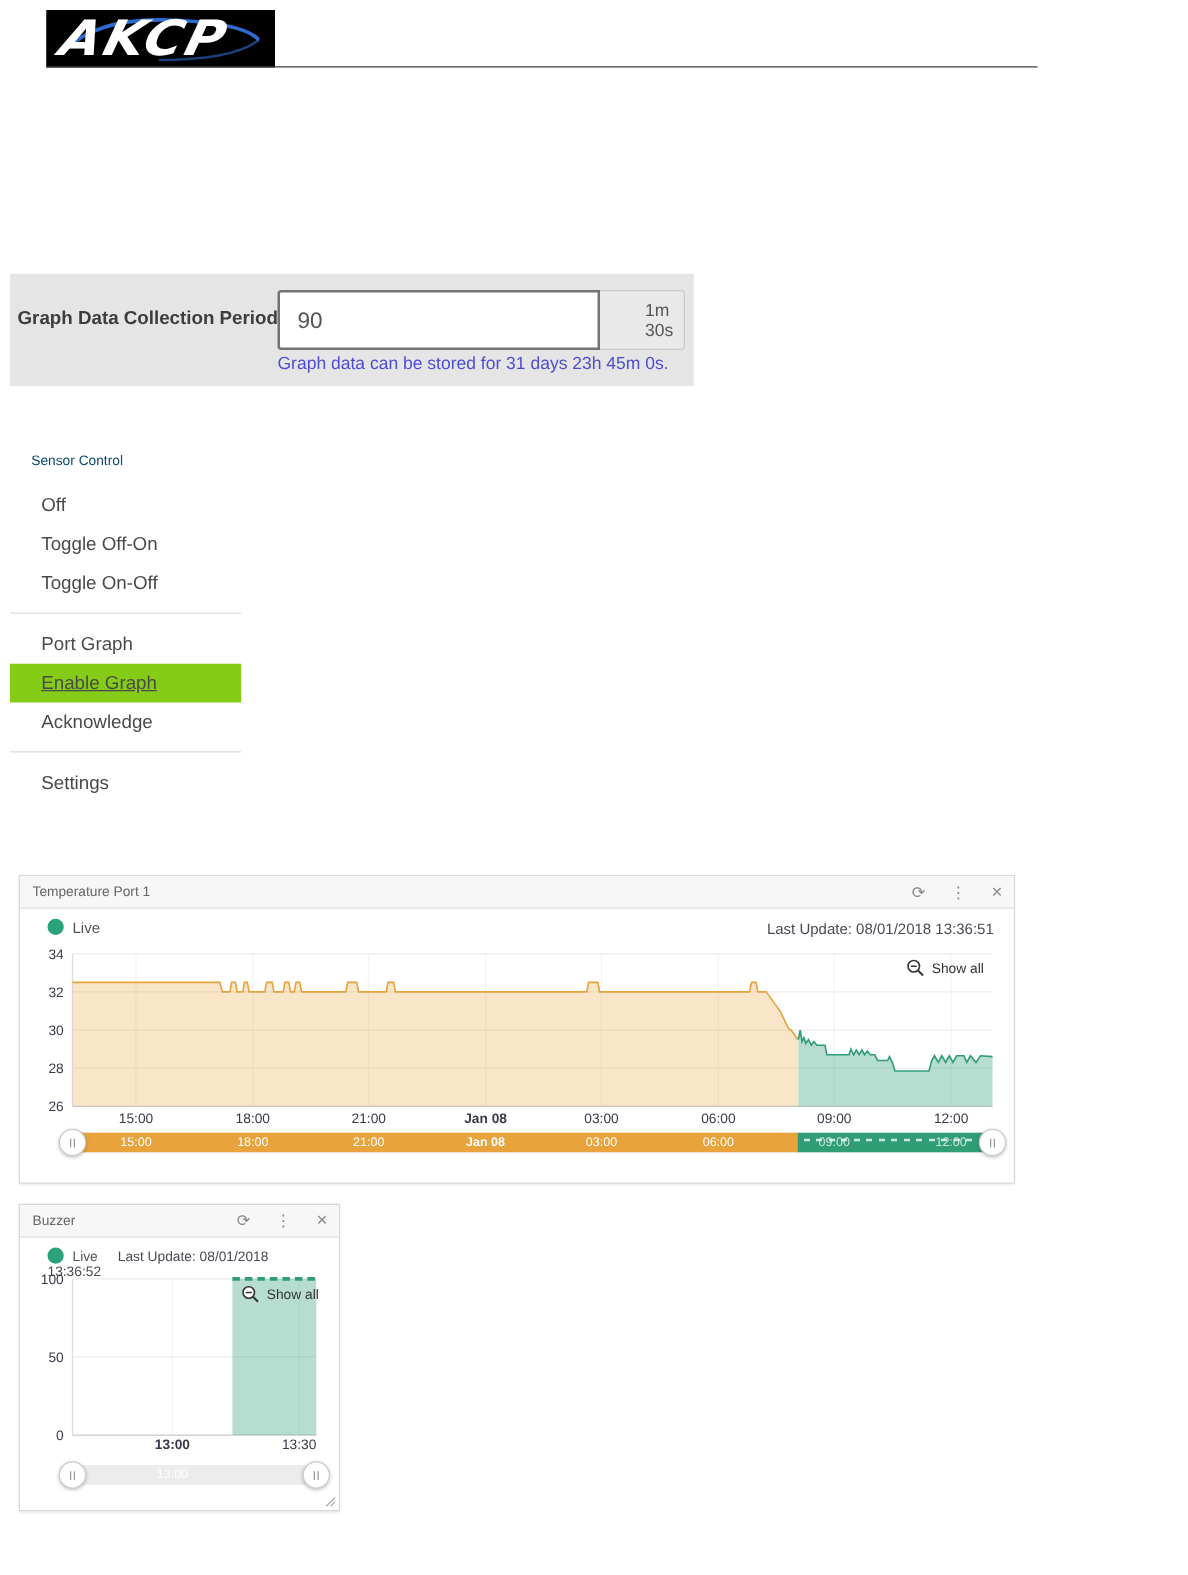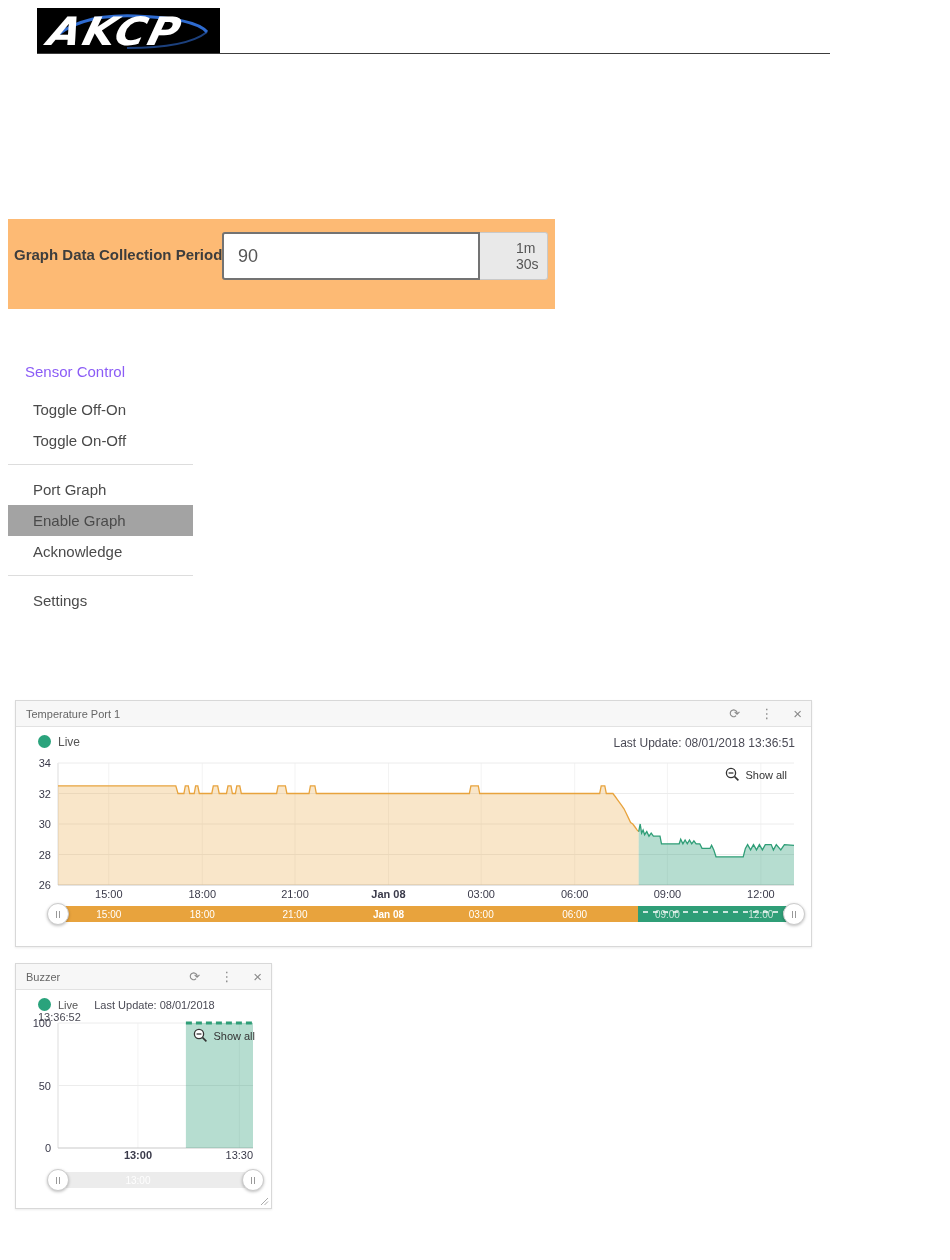--- a/index.html
+++ b/index.html
@@ -8,36 +8,36 @@
 
   
   .logo{position:absolute;left:37px;top:8px;width:183px;height:46px;background:#000;overflow:hidden;}
   .logo svg{position:absolute;left:0;top:0;}
   .logo-text{position:absolute;left:12px;top:1px;color:#fff;font-weight:bold;font-style:italic;
              font-size:39px;letter-spacing:2px;transform:skewX(-14deg) scaleX(1.08);transform-origin:left center;
              font-family:"DejaVu Sans",sans-serif;}
   .header-rule{position:absolute;left:37px;top:53px;width:793px;height:1px;background:#3c3c3c;}
 
   
-  .collection{position:absolute;left:8px;top:219px;width:547px;height:90px;background:#fdba74;}
+  .collection{position:absolute;left:8px;top:219px;width:547px;height:90px;background:#e5e5e5;}
   .col-label{position:absolute;left:6px;top:27px;font-size:15px;font-weight:bold;color:#3d3d3d;}
   .input-group{position:absolute;left:214px;top:13px;display:flex;}
   .col-input{box-sizing:border-box;width:258px;height:48px;border:2px solid #737373;border-radius:3px 0 0 3px;
              font-size:18px;color:#555;padding:0 8px 0 14px;background:#fff;outline:none;
              font-family:"Liberation Sans",sans-serif;}
   .col-addon{box-sizing:border-box;width:68px;height:48px;background:#e9e9e9;border:1px solid #c9c9c9;border-left:none;
              border-radius:0 3px 3px 0;display:flex;align-items:center;justify-content:center;
              font-size:14px;color:#555;padding-left:36px;}
   .col-help{position:absolute;left:214px;top:63px;font-size:14px;color:#4d4dd3;}
 
   
   .menu{position:absolute;left:8px;top:355px;width:185px;background:#fff;}
-  .menu-header{padding:8px 0 14px 17px;font-size:15px;color:#8b5cf6;}
+  .menu-header{padding:8px 0 14px 17px;font-size:11px;color:#0c4a6e;}
   .menu-item{height:31px;line-height:31px;padding-left:25px;font-size:15px;color:#4a4a4a;cursor:pointer;}
-  .menu-item.active{background:#a3a3a3;}
+  .menu-item.active{background:#84cc16;text-decoration:underline;}
   .menu-divider{border-top:1px solid #ddd;margin:8px 0 9px 0;}
 
   
   .panel{position:absolute;background:#fff;border:1px solid #d8d8d8;box-shadow:0 1px 2px rgba(0,0,0,.08);}
   .panel-temp{left:15px;top:700px;width:795px;height:245px;}
   .panel-buzzer{left:15px;top:963px;width:255px;height:244px;}
   .panel-header{height:25px;background:#f7f7f7;border-bottom:1px solid #e2e2e2;display:flex;align-items:center;
                 padding:0 9px 0 10px;}
   .panel-title{font-size:11px;color:#666;flex:1;}
   .hicon{color:#8a8a8a;font-size:13px;line-height:13px;margin-left:20px;cursor:pointer;}
@@ -94,24 +94,26 @@
     <span class="logo-text">AKCP</span>
   </div>
   <div class="header-rule"></div>
 
   <section class="collection">
     <span class="col-label">Graph Data Collection Period</span>
     <div class="input-group">
       <input class="col-input" type="text" value="90" style="">
       <span class="col-addon">1m 30s</span>
     </div>
+    <div class="col-help">Graph data can be stored for 31 days 23h 45m 0s.</div>
   </section>
 
   <nav class="menu">
     <div class="menu-header">Sensor Control</div>
+    <div class="menu-item">Off</div>
     <div class="menu-item">Toggle Off-On</div>
     <div class="menu-item">Toggle On-Off</div>
     <div class="menu-divider"></div>
     <div class="menu-item">Port Graph</div>
     <div class="menu-item active">Enable Graph</div>
     <div class="menu-item">Acknowledge</div>
     <div class="menu-divider"></div>
     <div class="menu-item">Settings</div>
   </nav>
 

